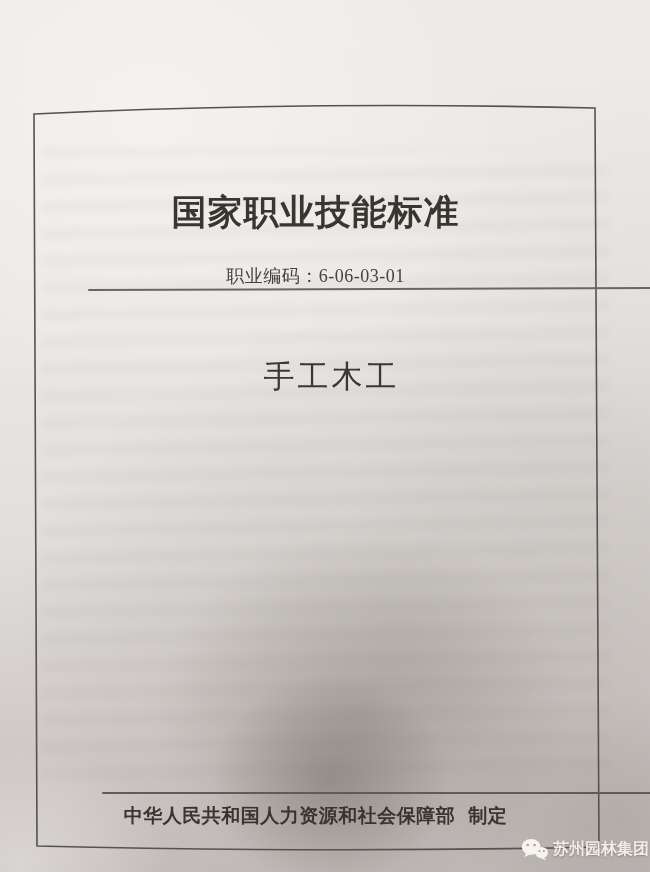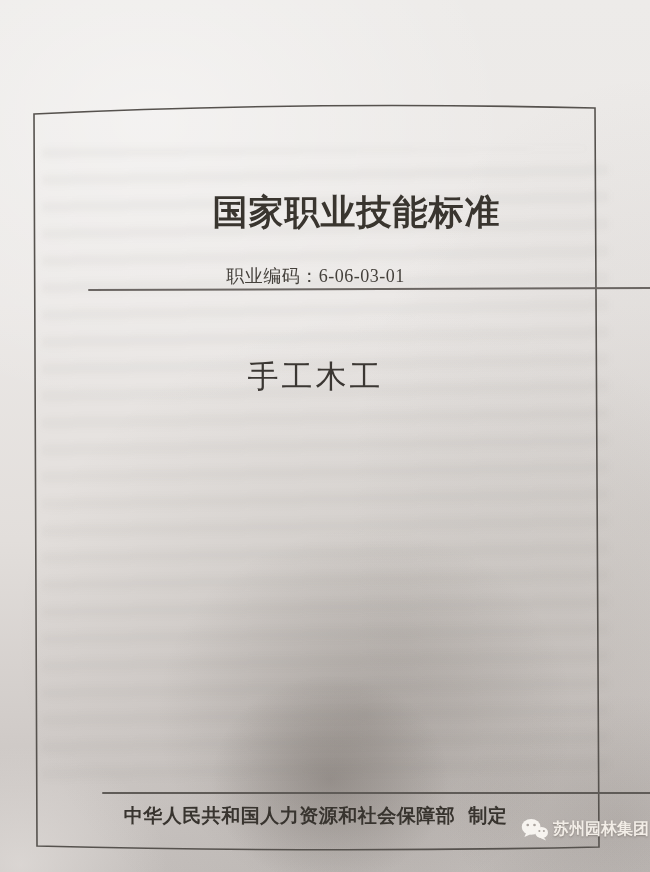--- a/index.html
+++ b/index.html
@@ -25,31 +25,31 @@
     position:absolute;left:42px;top:148px;width:566px;height:632px;
     background:repeating-linear-gradient(179deg,
       rgba(122,116,110,0.05) 0px, rgba(122,116,110,0.05) 10px,
       rgba(0,0,0,0) 10px, rgba(0,0,0,0) 27px);
     filter:blur(3px);
   }
   .frame{position:absolute;inset:0;}
   
   .content{position:absolute;left:34px;top:107px;width:563px;height:740px;}
   .content > div{position:absolute;width:100%;text-align:center;}
-  .title{top:84px;line-height:44px;font-size:35px;font-weight:bold;letter-spacing:1px;color:#39352f;padding-left:41px;}
+  .title{top:84px;line-height:44px;font-size:35px;font-weight:bold;letter-spacing:1px;color:#39352f;}
   .code{top:142px;line-height:26px;font-size:18px;letter-spacing:0.5px;color:#45413c;margin-top:14px;}
   .rule{position:absolute;height:2px;background:#6b6663;border-radius:1px;}
   .rule-top{top:181px;left:54px;width:428px;transform:rotate(-0.2deg);}
-  .name{top:248px;line-height:44px;font-size:31px;letter-spacing:3px;color:#3b3733;}
+  .name{top:248px;line-height:44px;font-size:31px;letter-spacing:3px;color:#3b3733;margin-left:16px;}
   .note{top:316px;line-height:28px;font-size:19px;letter-spacing:1px;color:#44403b;}
   .rule-bottom{top:685px;left:68px;width:446px;background:#5f5b57;}
   .issuer{top:694px;line-height:30px;font-size:19px;font-weight:bold;letter-spacing:0.5px;color:#38342f;}
   .issuer .gap{display:inline-block;width:13px;}
   
-  .watermark{position:absolute;left:521px;top:818px;display:flex;align-items:center;z-index:6;}
+  .watermark{position:absolute;left:521px;top:838px;display:flex;align-items:center;z-index:6;}
   .wm-text{
     font-family:"Liberation Sans","DejaVu Sans",sans-serif;
     font-weight:bold;font-size:16px;letter-spacing:0px;margin-left:5px;
     color:#f2ede7;text-shadow:0 1px 2px rgba(100,92,85,0.55);
     white-space:nowrap;
   }
 </style>
 </head>
 <body>
 

